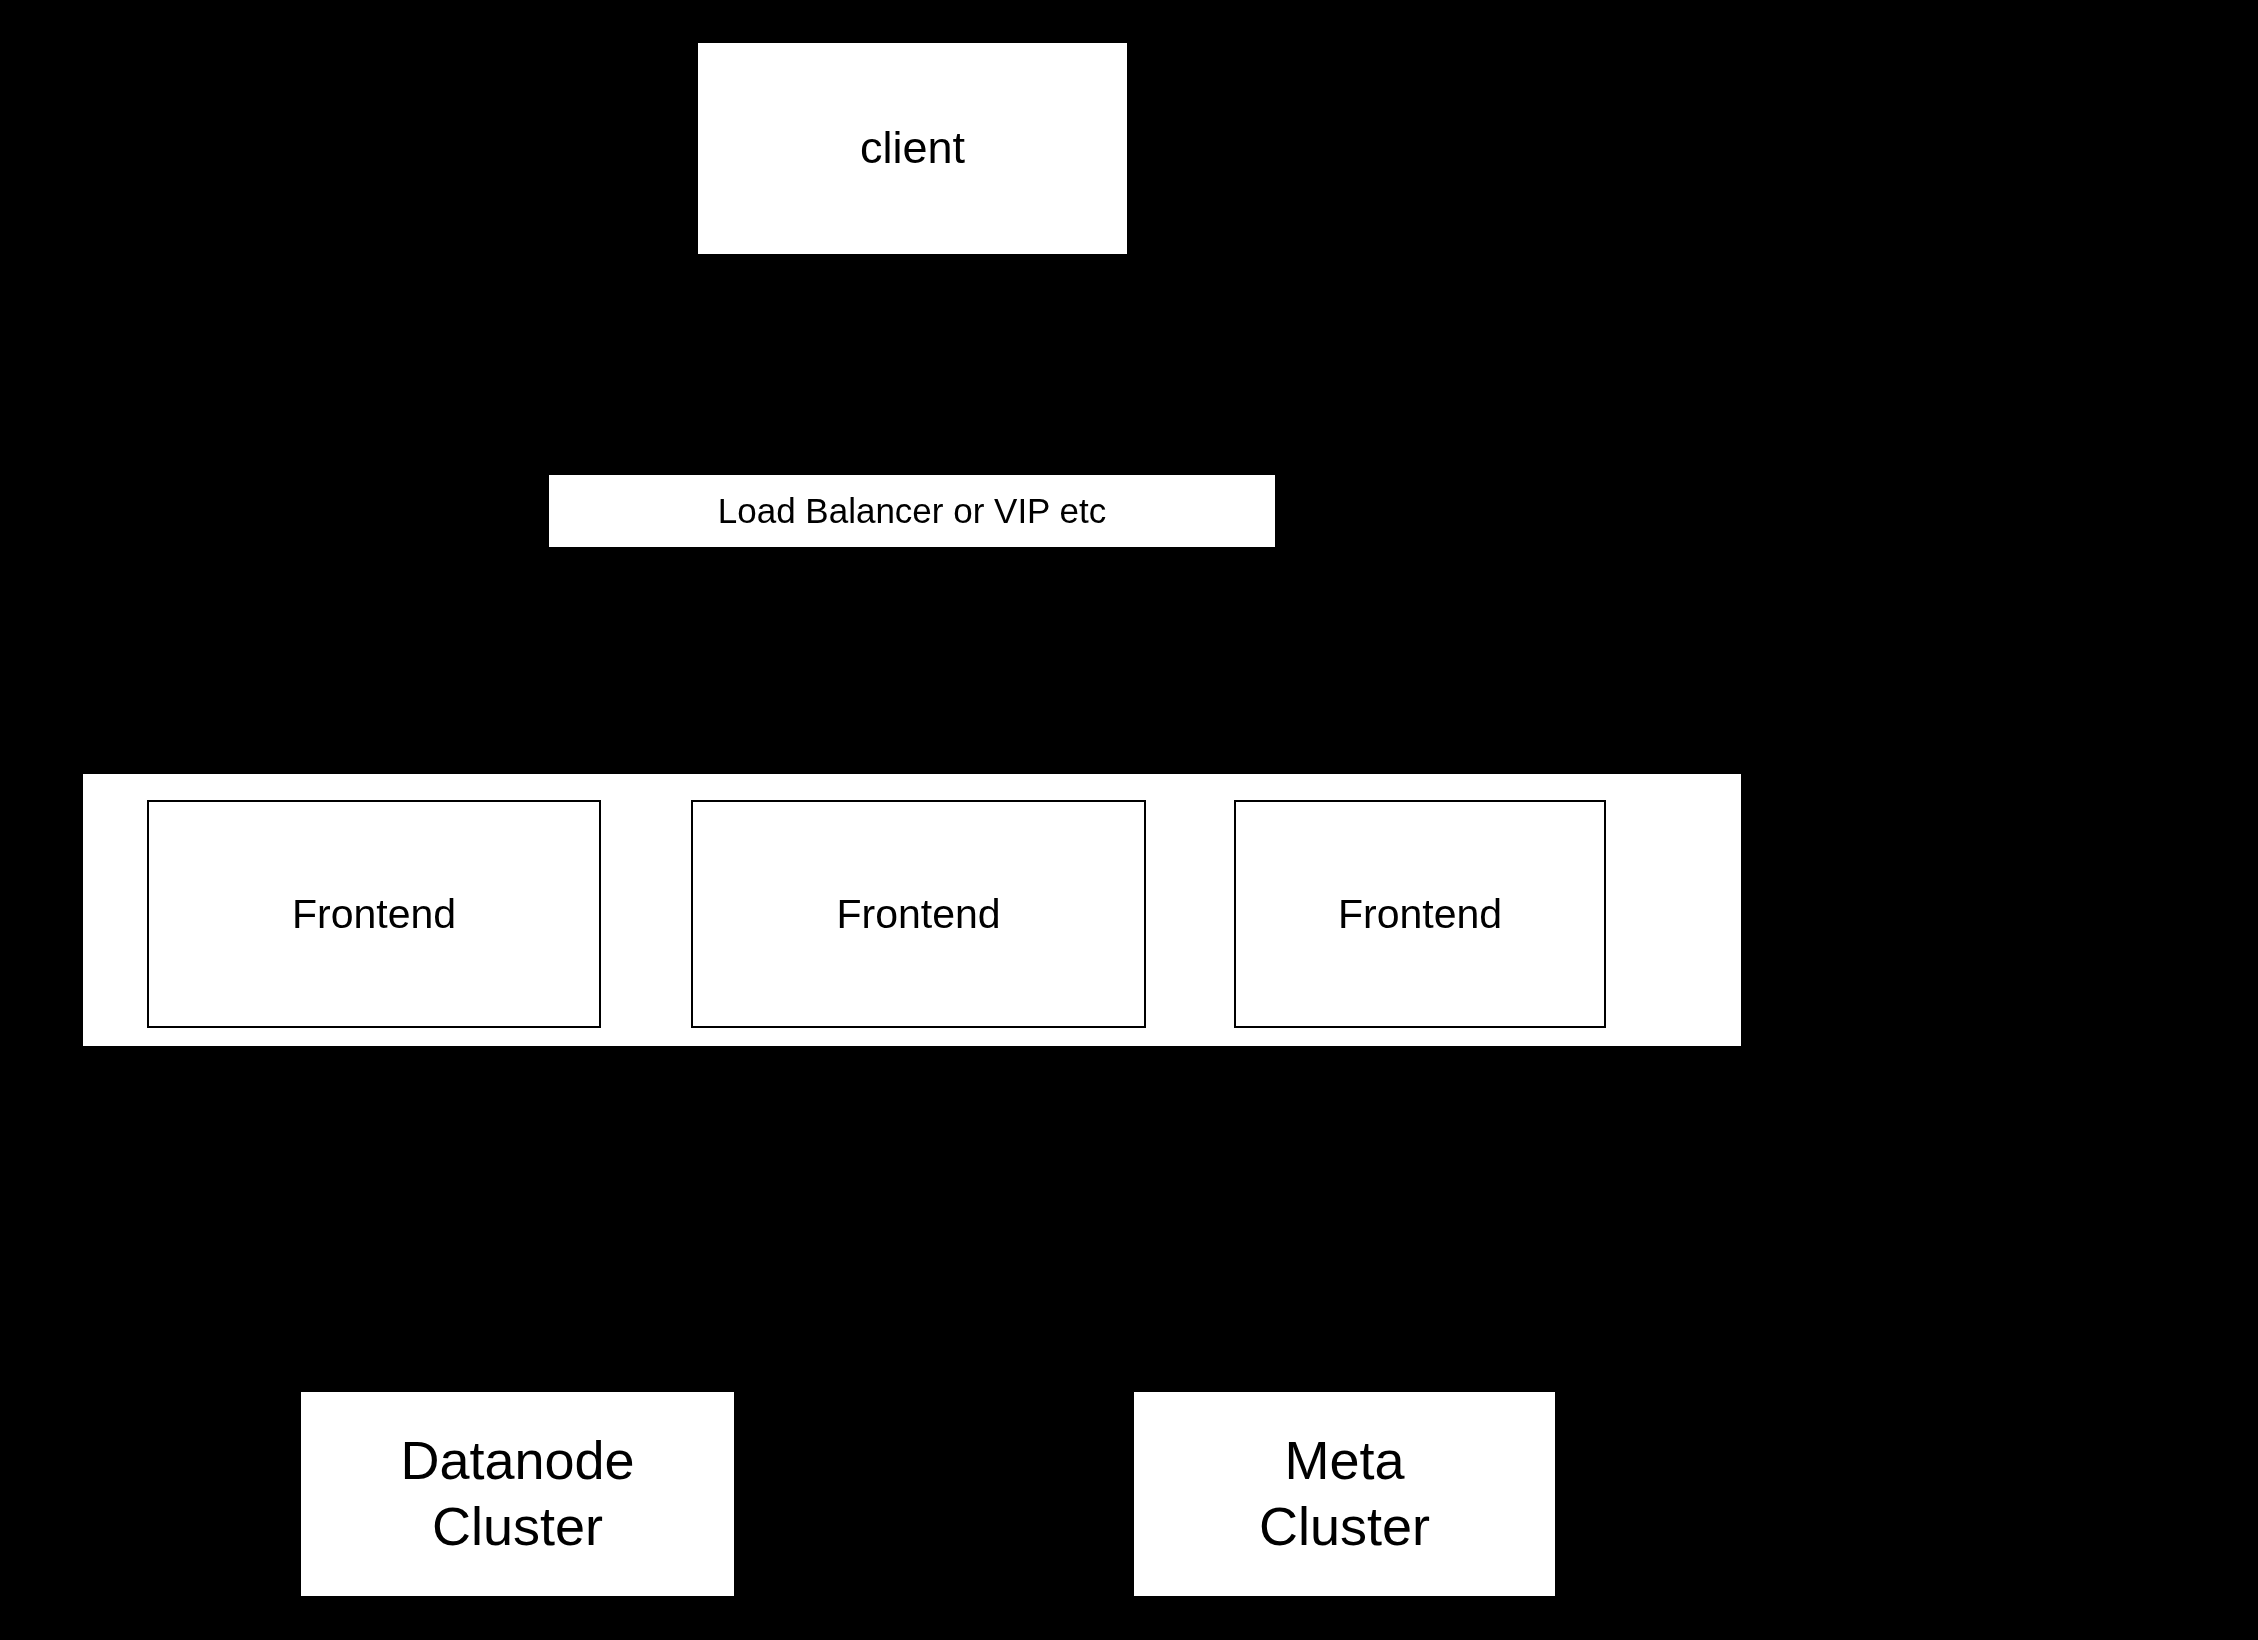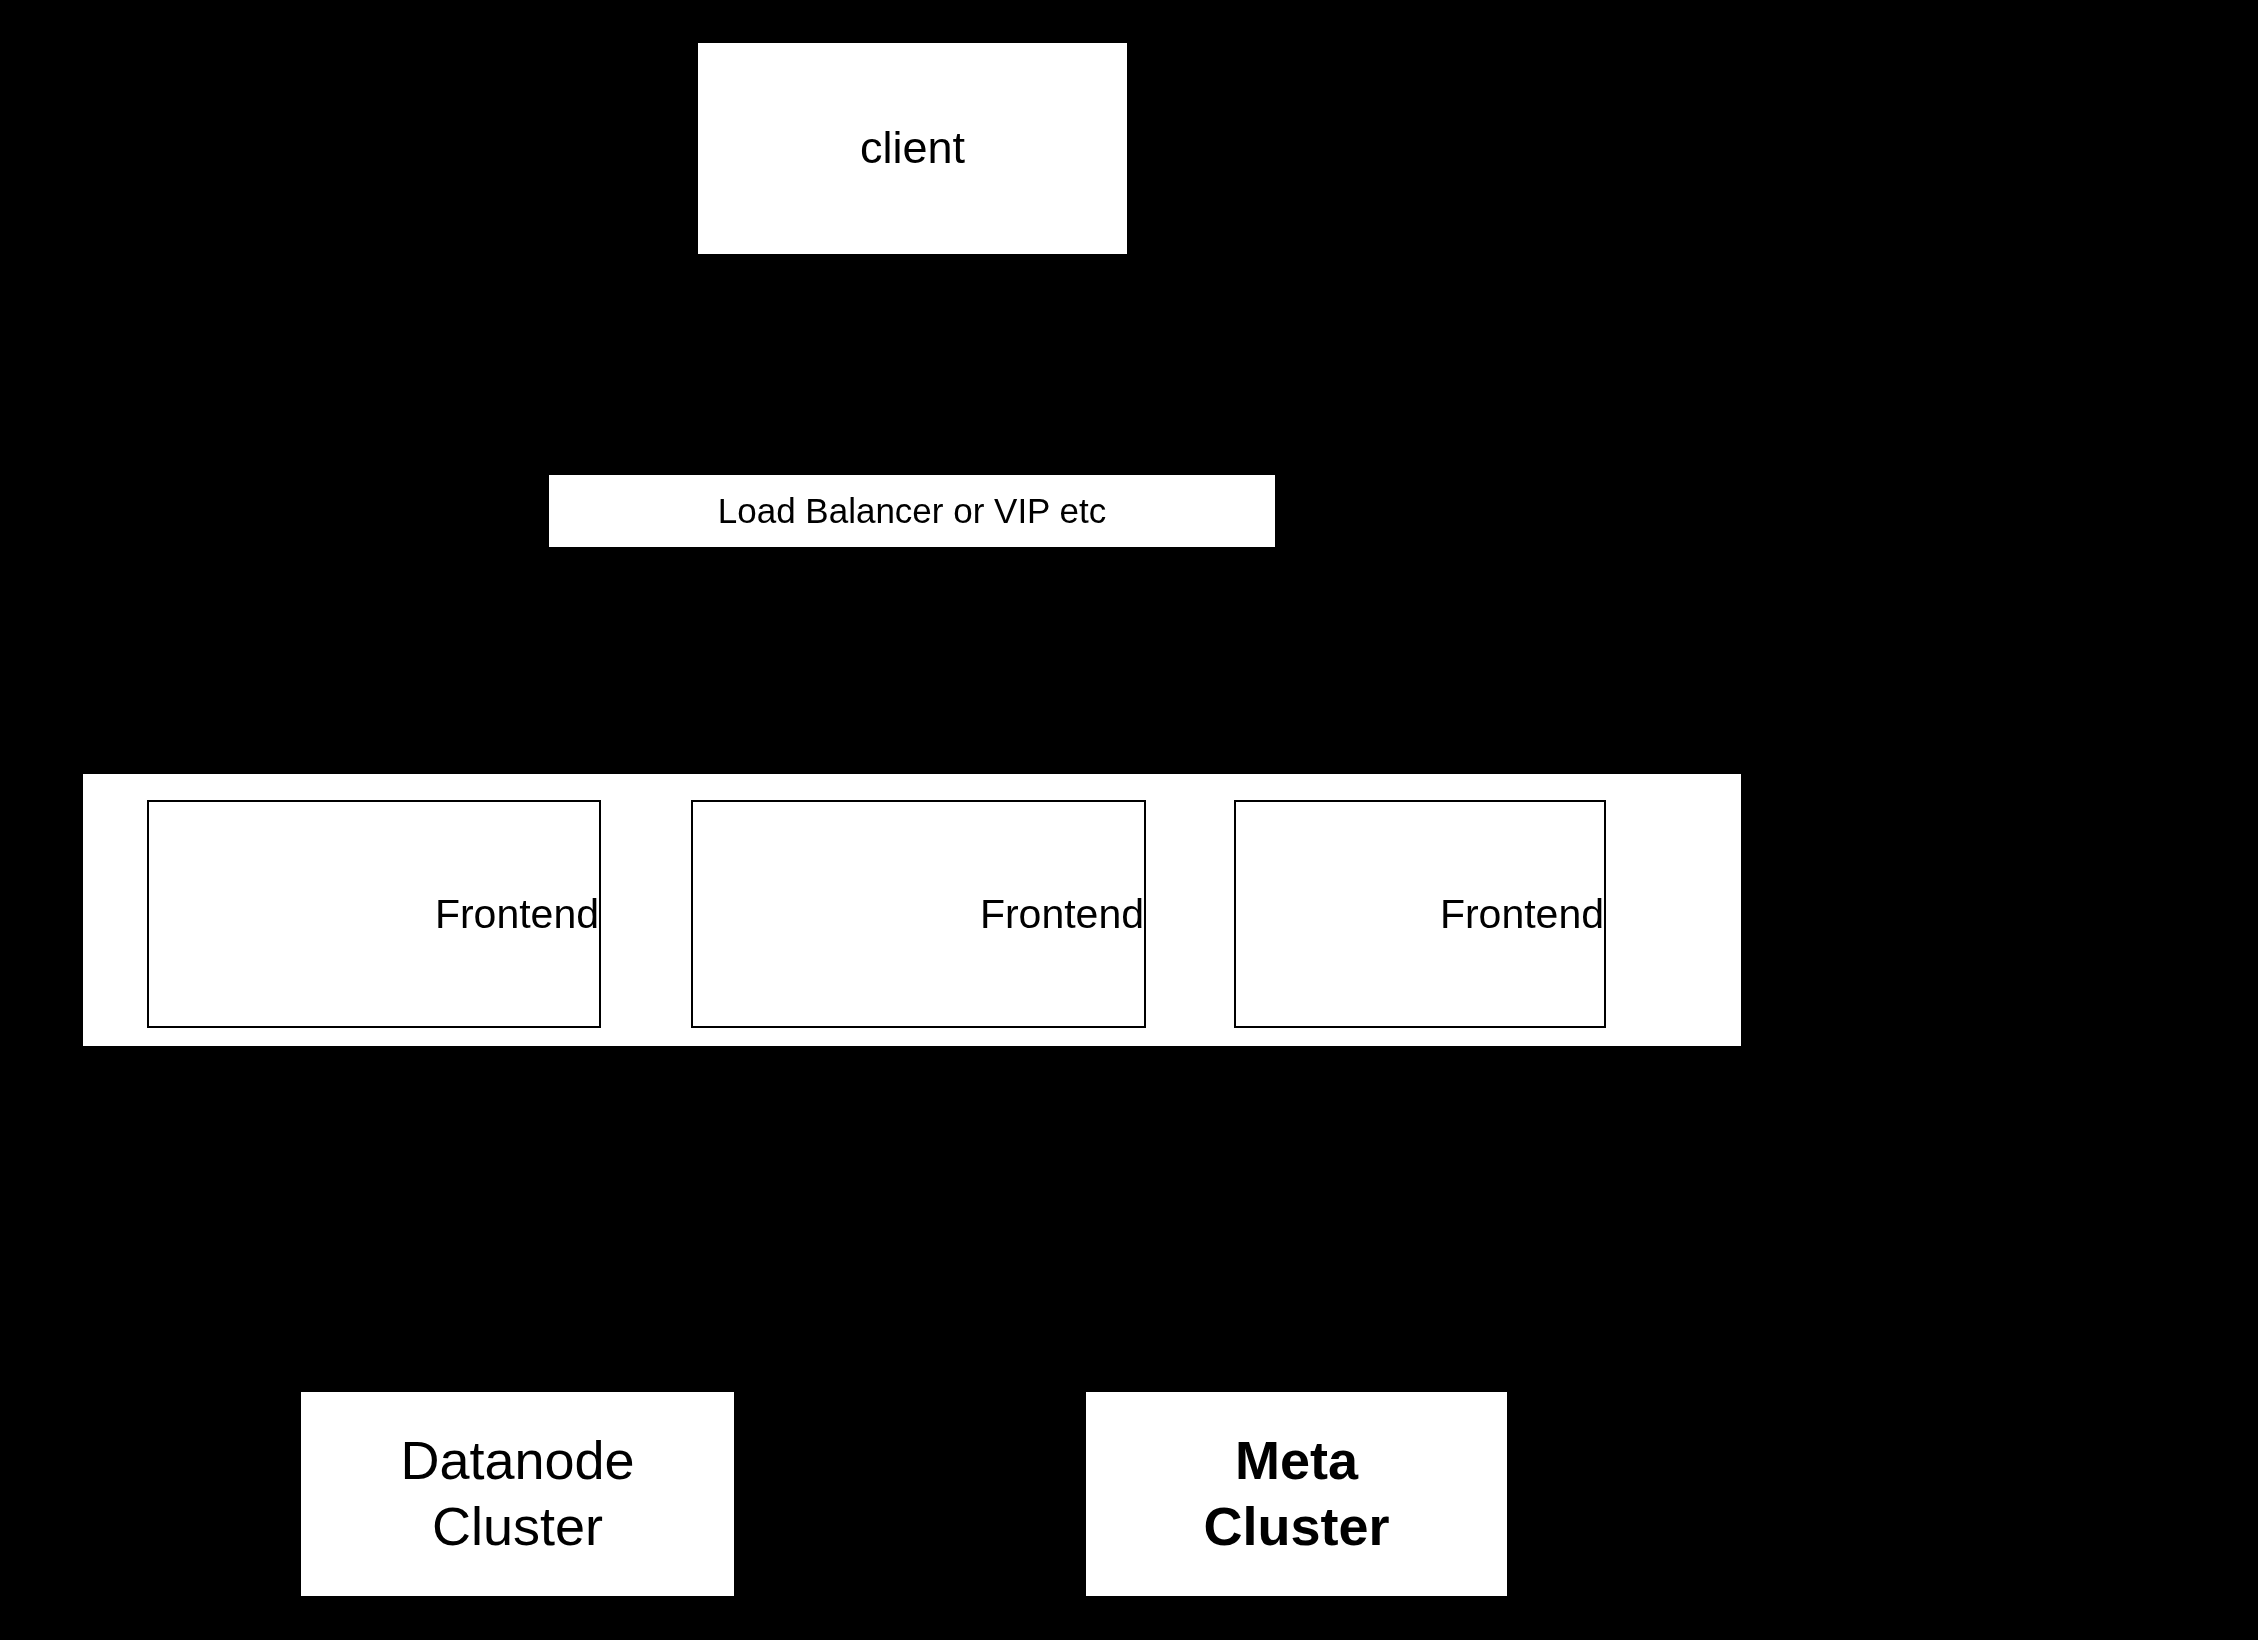--- a/index.html
+++ b/index.html
@@ -81,33 +81,32 @@
     left: 75px;
     top: 766px;
     width: 1674px;
     height: 288px;
   }
 
   .frontend-box {
     top: 800px;
     height: 228px;
     font-size: 41px;
-    justify-content: flex-end;
   }
   #frontend-box-1 { left: 147px;  width: 454px; }
   #frontend-box-2 { left: 691px;  width: 455px; }
   #frontend-box-3 { left: 1234px; width: 372px; }
 
   .cluster-box {
     top: 1384px;
     height: 220px;
     font-size: 54px;
   }
   #datanode-cluster-box { left: 293px;  width: 449px; }
-  #meta-cluster-box     { left: 1078px; width: 437px; font-weight: bold; }
+  #meta-cluster-box     { left: 1126px; width: 437px; }
 
   .node-label {
     display: block;
     white-space: pre-line;
   }
 </style>
 </head>
 <body>
 
 <div id="canvas">

